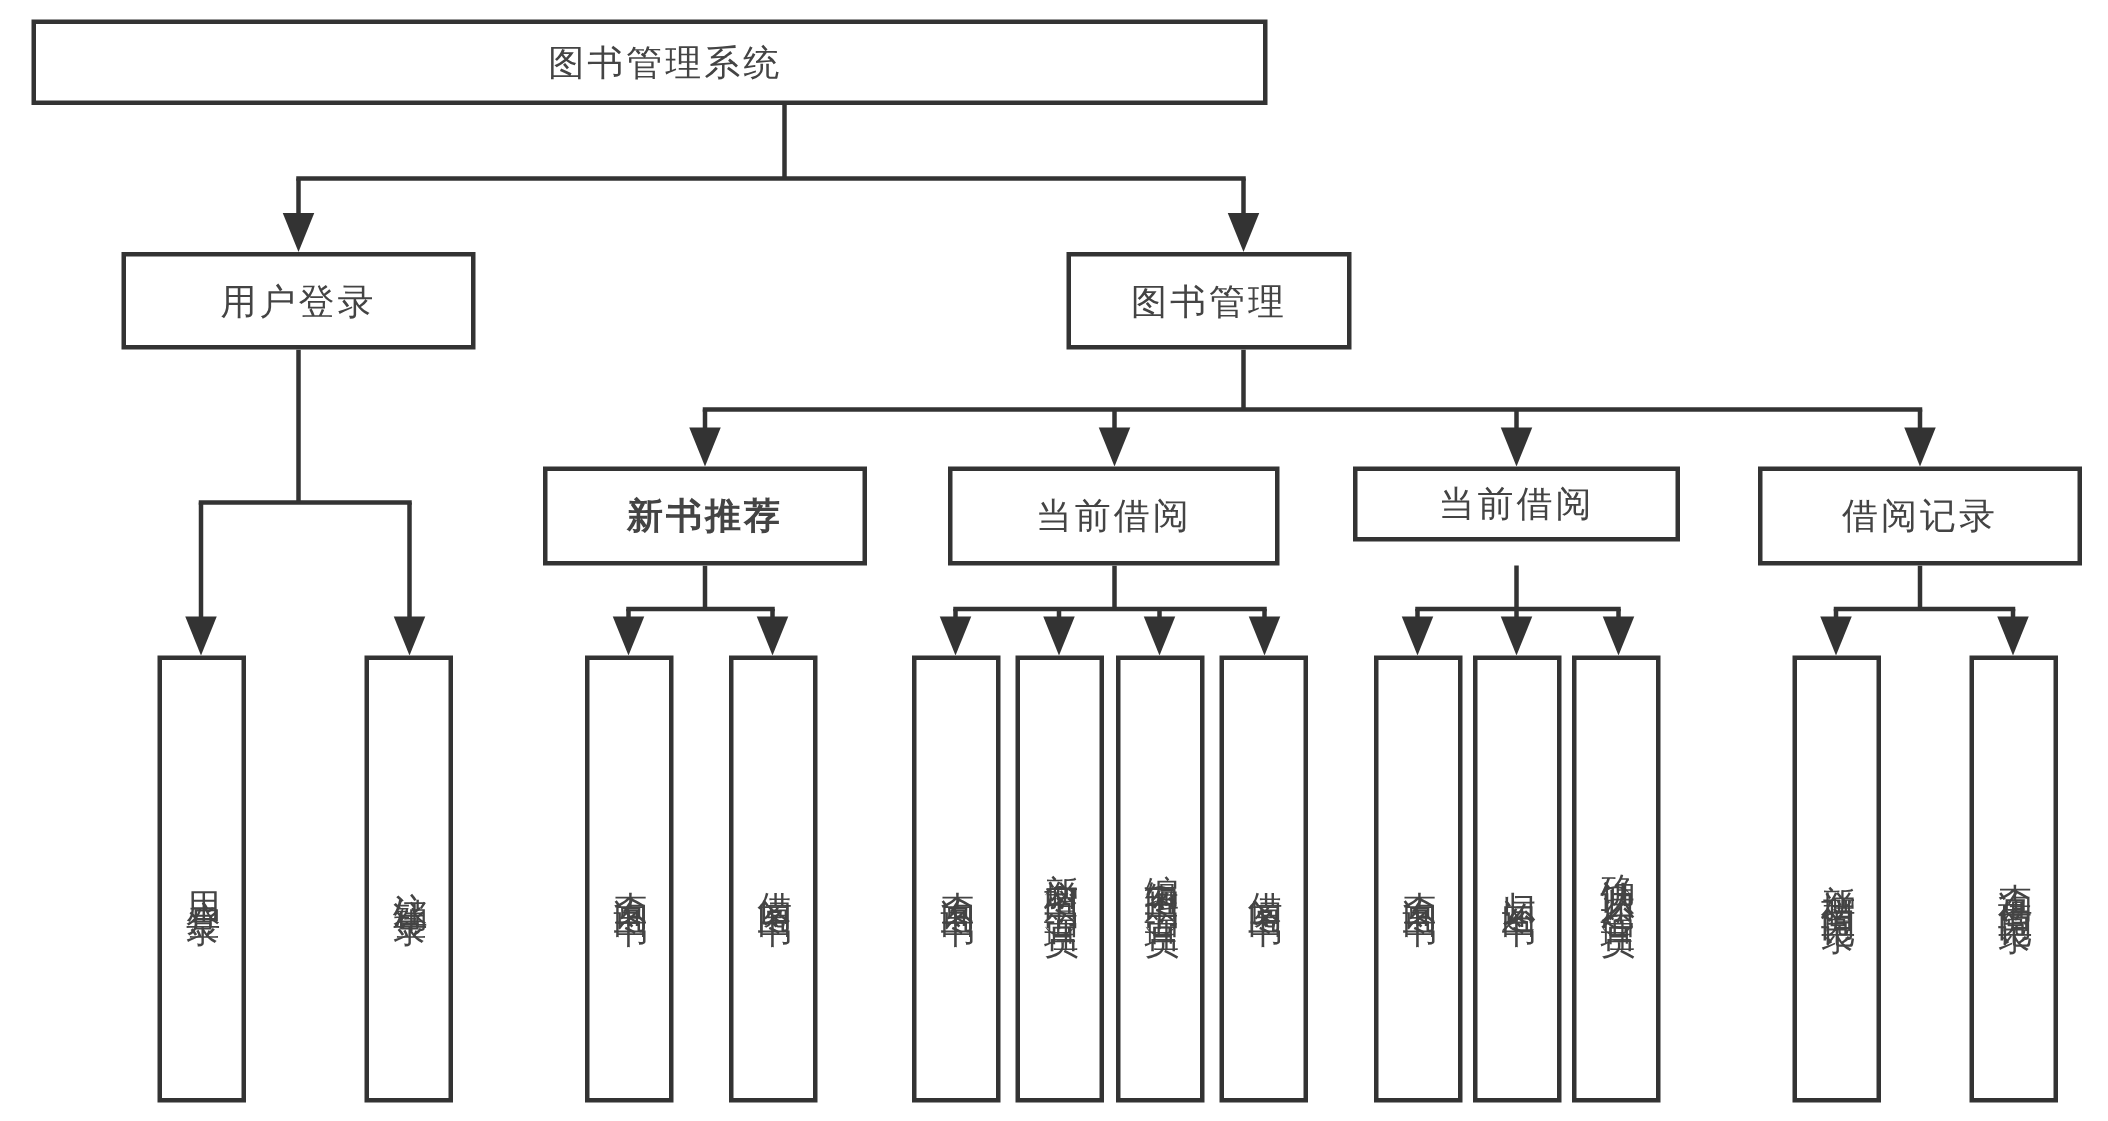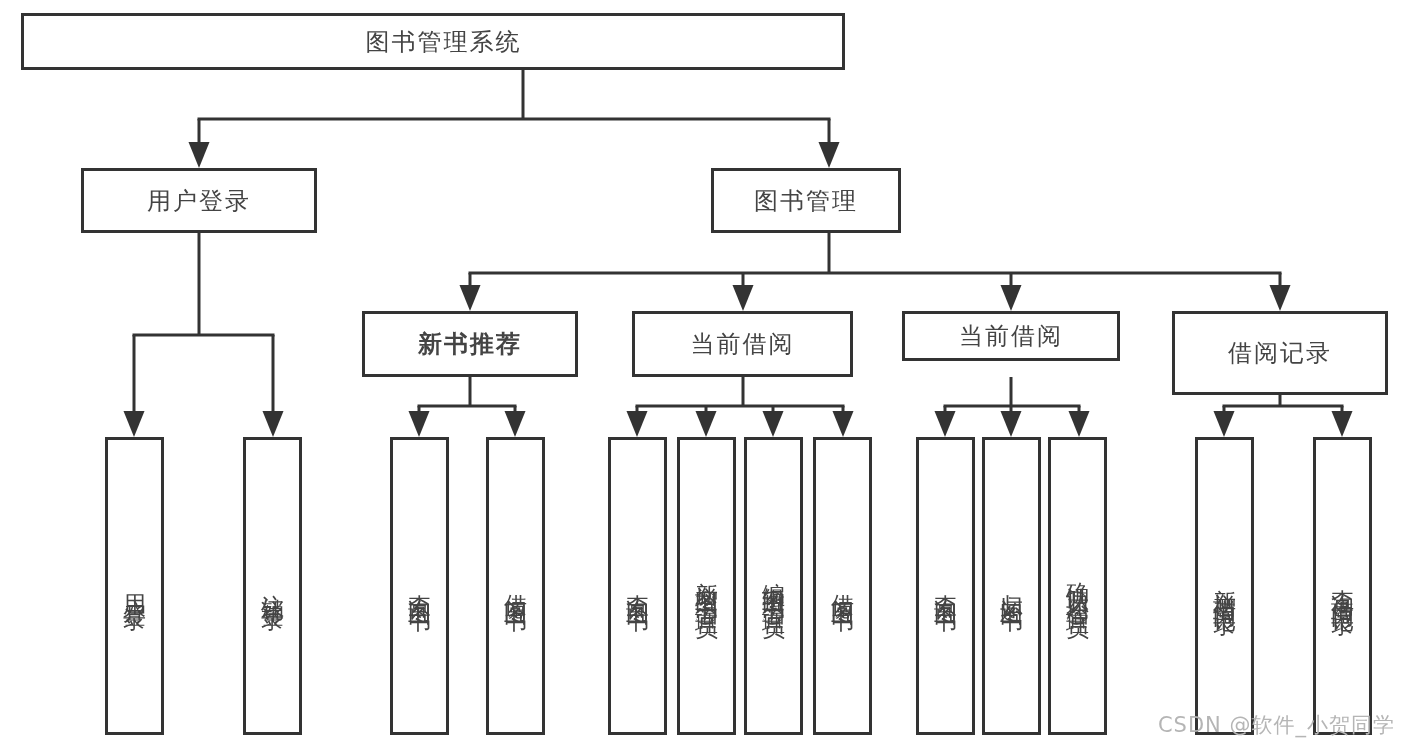--- a/index.html
+++ b/index.html
@@ -46,21 +46,21 @@
     font-size: 23px;
     letter-spacing: 5px;
     line-height: 1;
   }
   .root-box   { left: 21px;  top: 13px;  width: 824px; height: 57px; padding-left: 21px; }
   .l2-a       { left: 81px;  top: 168px; width: 236px;  height: 65px; }
   .l2-b       { left: 711px; top: 168px; width: 190px;  height: 65px; }
   .l3-a       { left: 362px; top: 311px; width: 216px;  height: 66px; font-weight: bold; }
   .l3-b       { left: 632px; top: 311px; width: 221px;  height: 66px; }
   .l3-c       { left: 902px; top: 311px; width: 218px;  height: 50px; }
-  .l3-d       { left: 1172px;top: 311px; width: 216px;  height: 84px; }
+  .l3-d       { left: 1172px;top: 311px; width: 216px;  height: 66px; }
   .leaf-1  { left: 105px; }
   .leaf-2  { left: 243px; }
   .leaf-3  { left: 390px; }
   .leaf-4  { left: 486px; }
   .leaf-5  { left: 608px; }
   .leaf-6  { left: 677px; letter-spacing: 2px; }
   .leaf-7  { left: 744px; letter-spacing: 2px; }
   .leaf-8  { left: 813px; }
   .leaf-9  { left: 916px; }
   .leaf-10 { left: 982px; }
@@ -166,15 +166,14 @@
   <div class="node leaf leaf-5">查询图书</div>
   <div class="node leaf leaf-6">新增图书（管理员）</div>
   <div class="node leaf leaf-7">编辑图书（管理员）</div>
   <div class="node leaf leaf-8">借阅图书</div>
   <div class="node leaf leaf-9">查询图书</div>
   <div class="node leaf leaf-10">归还图书</div>
   <div class="node leaf leaf-11">确认归还（管理员）</div>
   <div class="node leaf leaf-12">新增借阅记录</div>
   <div class="node leaf leaf-13">查询借阅记录</div>
 
-  <div class="watermark">CSDN @软件_小贺同学</div>
 
 </div>
 
 </body></html>

